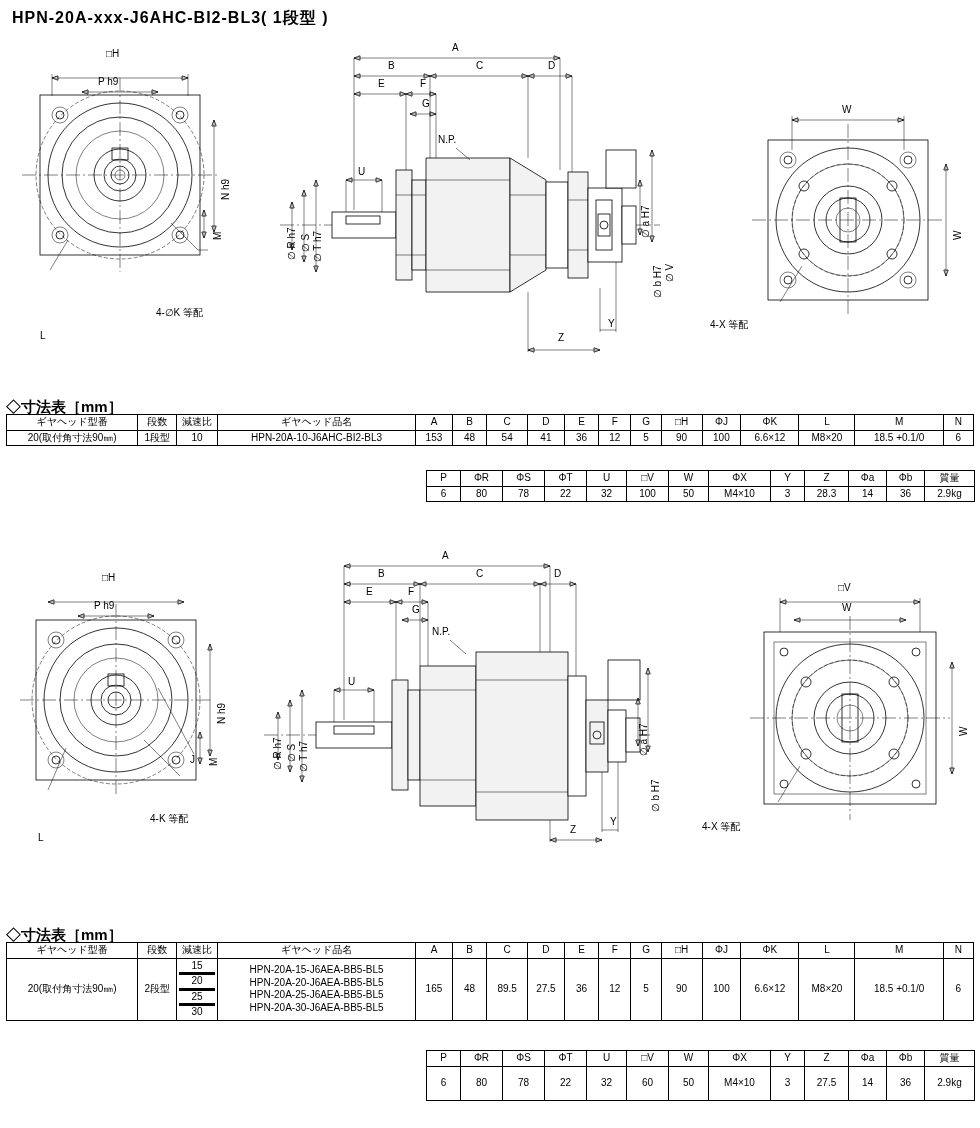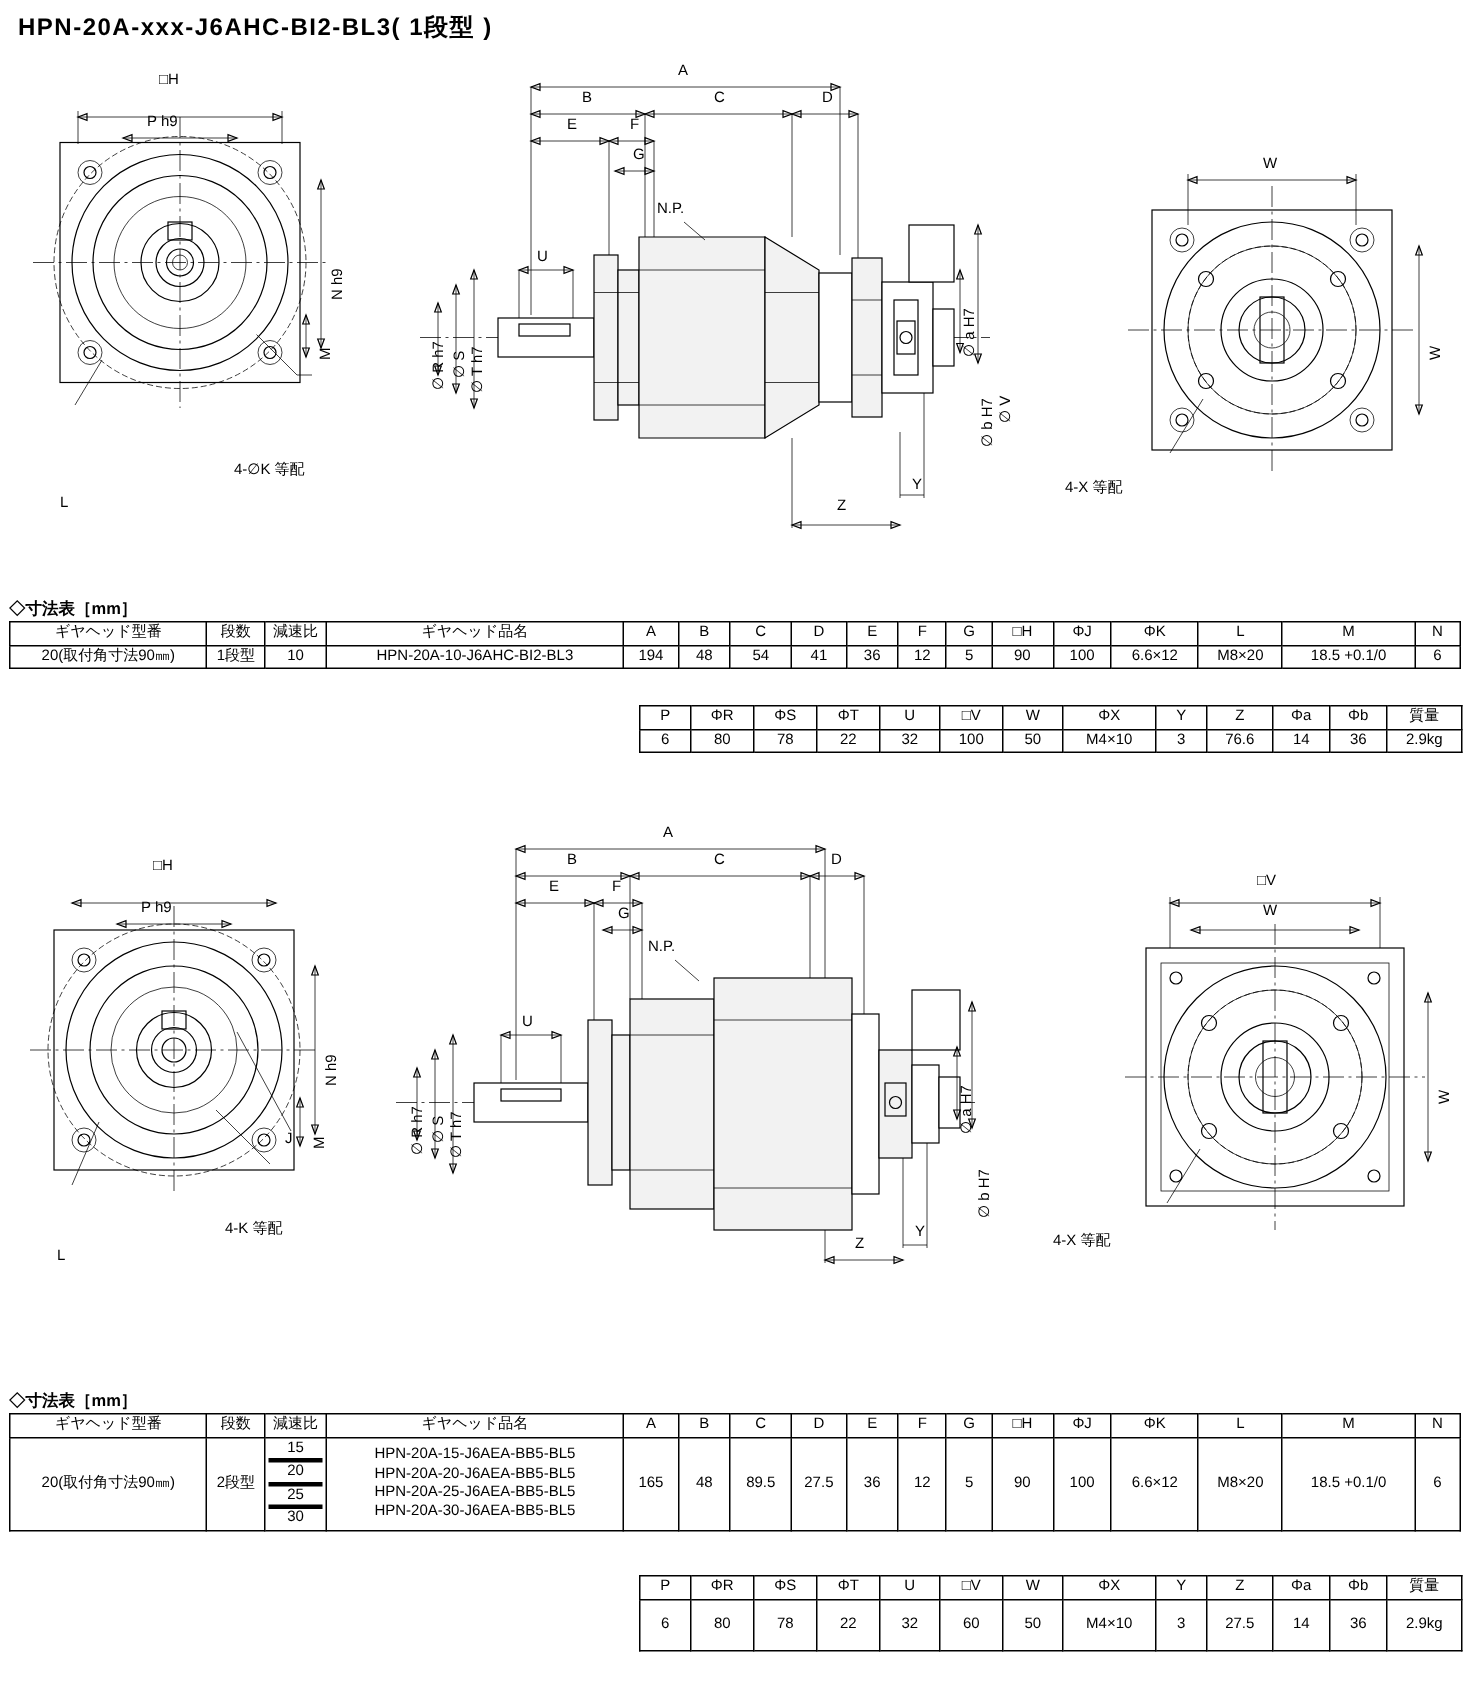--- a/index.html
+++ b/index.html
@@ -10,21 +10,21 @@
     position:relative;
     overflow:hidden;
   }
   .page{position:relative;width:980px;height:1128px;}
 
   .sec-title{
     font-size:16px;font-weight:bold;letter-spacing:1px;
     font-family:"Liberation Sans", sans-serif;
   }
   .tbl-head{
-    font-size:11px;font-weight:bold;margin-bottom:2px;
+    font-size:15px;font-weight:bold;margin-bottom:2px;
   }
   table.dim{
     border-collapse:collapse;
     font-size:10px;
     table-layout:fixed;
   }
   table.dim th, table.dim td{
     border:1px solid #000;
     text-align:center;
     vertical-align:middle;
@@ -321,21 +321,21 @@
         <th>M</th>
         <th>N</th>
       </tr>
     </thead>
     <tbody>
       <tr>
         <td>20(取付角寸法90㎜)</td>
         <td>1段型</td>
         <td>10</td>
         <td class="prodlist">HPN-20A-10-J6AHC-BI2-BL3</td>
-        <td>194</td>
+        <td>153</td>
         <td>48</td>
         <td>54</td>
         <td>41</td>
         <td>36</td>
         <td>12</td>
         <td>5</td>
         <td>90</td>
         <td>100</td>
         <td>6.6×12</td>
         <td>M8×20</td>
@@ -382,21 +382,21 @@
       <tr>
         <td>6</td>
         <td>80</td>
         <td>78</td>
         <td>22</td>
         <td>32</td>
         <td>100</td>
         <td>50</td>
         <td>M4×10</td>
         <td>3</td>
-        <td>76.6</td>
+        <td>28.3</td>
         <td>14</td>
         <td>36</td>
         <td>2.9kg</td>
       </tr>
     </tbody>
   </table>
 
 
   <div class="dwg" style="left:8px;top:580px;">
     <svg width="230" height="300" viewBox="0 0 230 300">

